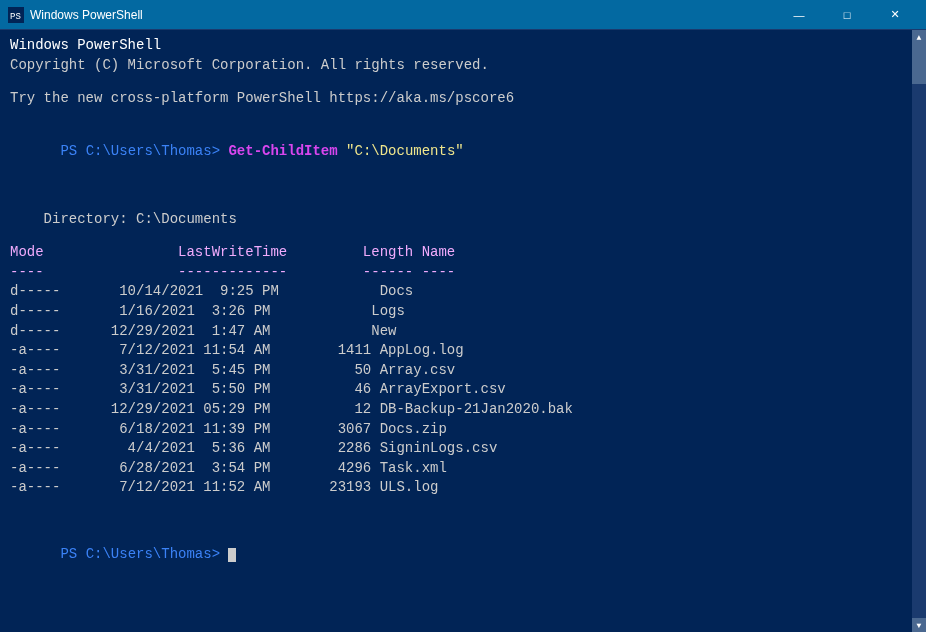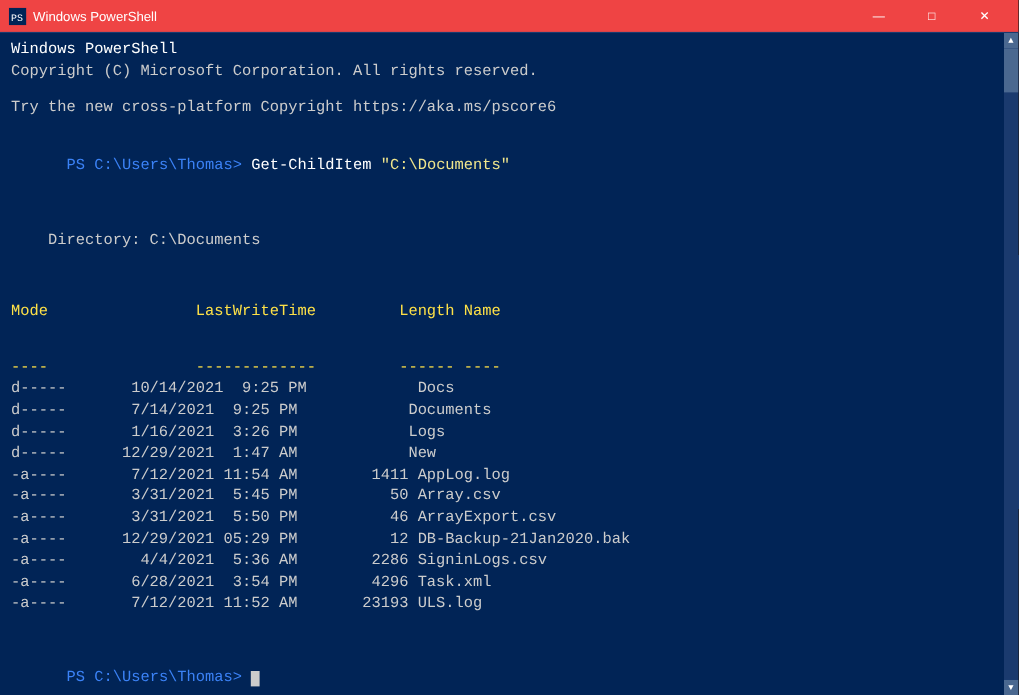--- a/index.html
+++ b/index.html
@@ -9,21 +9,21 @@
       background: #1e1e1e;
       display: flex;
       flex-direction: column;
       width: 926px;
       height: 632px;
       overflow: hidden;
     }
 
     
     #title-bar {
-      background: #ef4444;
+      background: #0369a1;
       display: flex;
       align-items: center;
       justify-content: space-between;
       height: 30px;
       padding: 0 8px;
       flex-shrink: 0;
       border-bottom: 1px solid #1a3a6e;
     }
     #title-bar-left {
       display: flex;
@@ -107,23 +107,23 @@
     .scroll-thumb {
       width: 100%;
       height: 40px;
       background: #4a6890;
       position: absolute;
       top: 0;
     }
 
     .line { white-space: pre; }
     .white { color: #ffffff; }
-    .header-row { color: #fde047; margin-top: 31px; }
+    .header-row { color: #f0abfc; }
     .prompt { color: #3b82f6; }
-    .cmd { color: #ffffff; }
+    .cmd { color: #d946ef; font-weight: bold; }
     .arg { color: #f0e68c; }
     .cursor {
       display: inline-block;
       width: 8px;
       height: 14px;
       background: #cccccc;
       vertical-align: text-bottom;
       animation: blink 1s step-end infinite;
     }
     @keyframes blink { 0%,100%{opacity:1} 50%{opacity:0} }
@@ -148,40 +148,40 @@
     <button class="title-btn">□</button>
     <button class="title-btn close">✕</button>
   </div>
 </div>
 
 <div id="main-area">
   <div id="terminal">
     <div class="line white">Windows PowerShell</div>
     <div class="line">Copyright (C) Microsoft Corporation. All rights reserved.</div>
     <div class="blank"></div>
-    <div class="line">Try the new cross-platform Copyright https://aka.ms/pscore6</div>
+    <div class="line">Try the new cross-platform PowerShell https://aka.ms/pscore6</div>
     <div class="blank"></div>
     <div class="line">
       <span class="prompt">PS C:\Users\Thomas&gt; </span><span class="cmd">Get-ChildItem</span><span class="arg"> "C:\Documents"</span>
     </div>
     <div class="blank"></div>
     <div class="blank"></div>
     <div class="line">    Directory: C:\Documents</div>
     <div class="blank"></div>
     <div class="line header-row" id="col-headers">Mode                LastWriteTime         Length Name</div>
     <div class="line header-row" id="col-seps">----                -------------         ------ ----</div>
     <div id="file-list">
         <div class="line">d-----       10/14/2021  9:25 PM            Docs</div>
-        <div class="line">d-----       7/14/2021  9:25 PM            Documents</div>
         <div class="line">d-----       1/16/2021  3:26 PM            Logs</div>
         <div class="line">d-----      12/29/2021  1:47 AM            New</div>
         <div class="line">-a----       7/12/2021 11:54 AM        1411 AppLog.log</div>
         <div class="line">-a----       3/31/2021  5:45 PM          50 Array.csv</div>
         <div class="line">-a----       3/31/2021  5:50 PM          46 ArrayExport.csv</div>
         <div class="line">-a----      12/29/2021 05:29 PM          12 DB-Backup-21Jan2020.bak</div>
+        <div class="line">-a----       6/18/2021 11:39 PM        3067 Docs.zip</div>
         <div class="line">-a----        4/4/2021  5:36 AM        2286 SigninLogs.csv</div>
         <div class="line">-a----       6/28/2021  3:54 PM        4296 Task.xml</div>
         <div class="line">-a----       7/12/2021 11:52 AM       23193 ULS.log</div>
       </div>
     <div class="blank"></div>
     <div class="blank"></div>
     <div class="line">
       <span class="prompt">PS C:\Users\Thomas&gt; </span><span class="cursor"></span>
     </div>
   </div>

